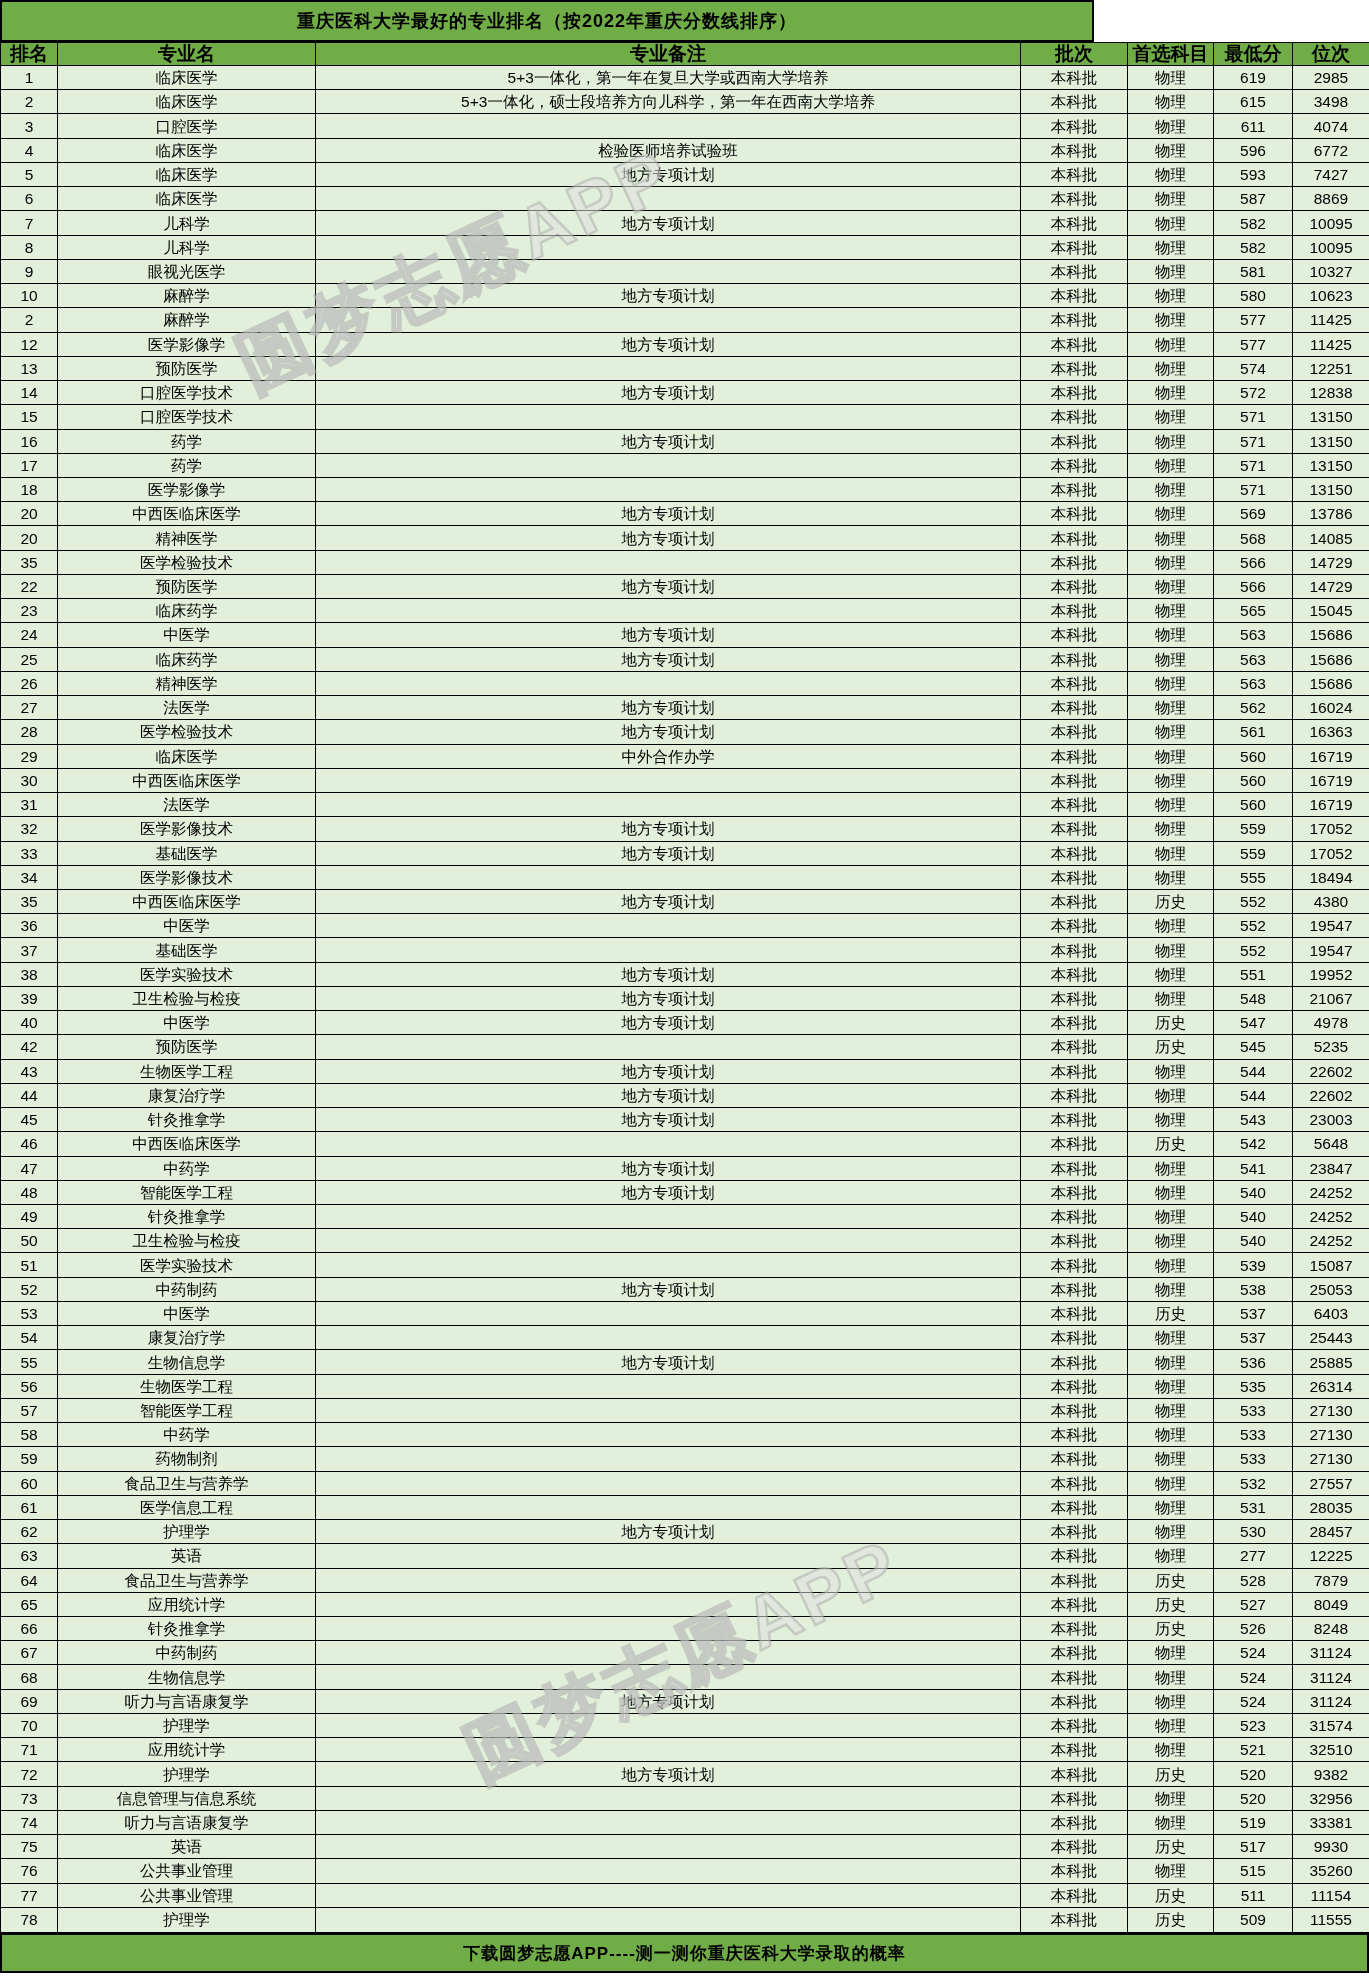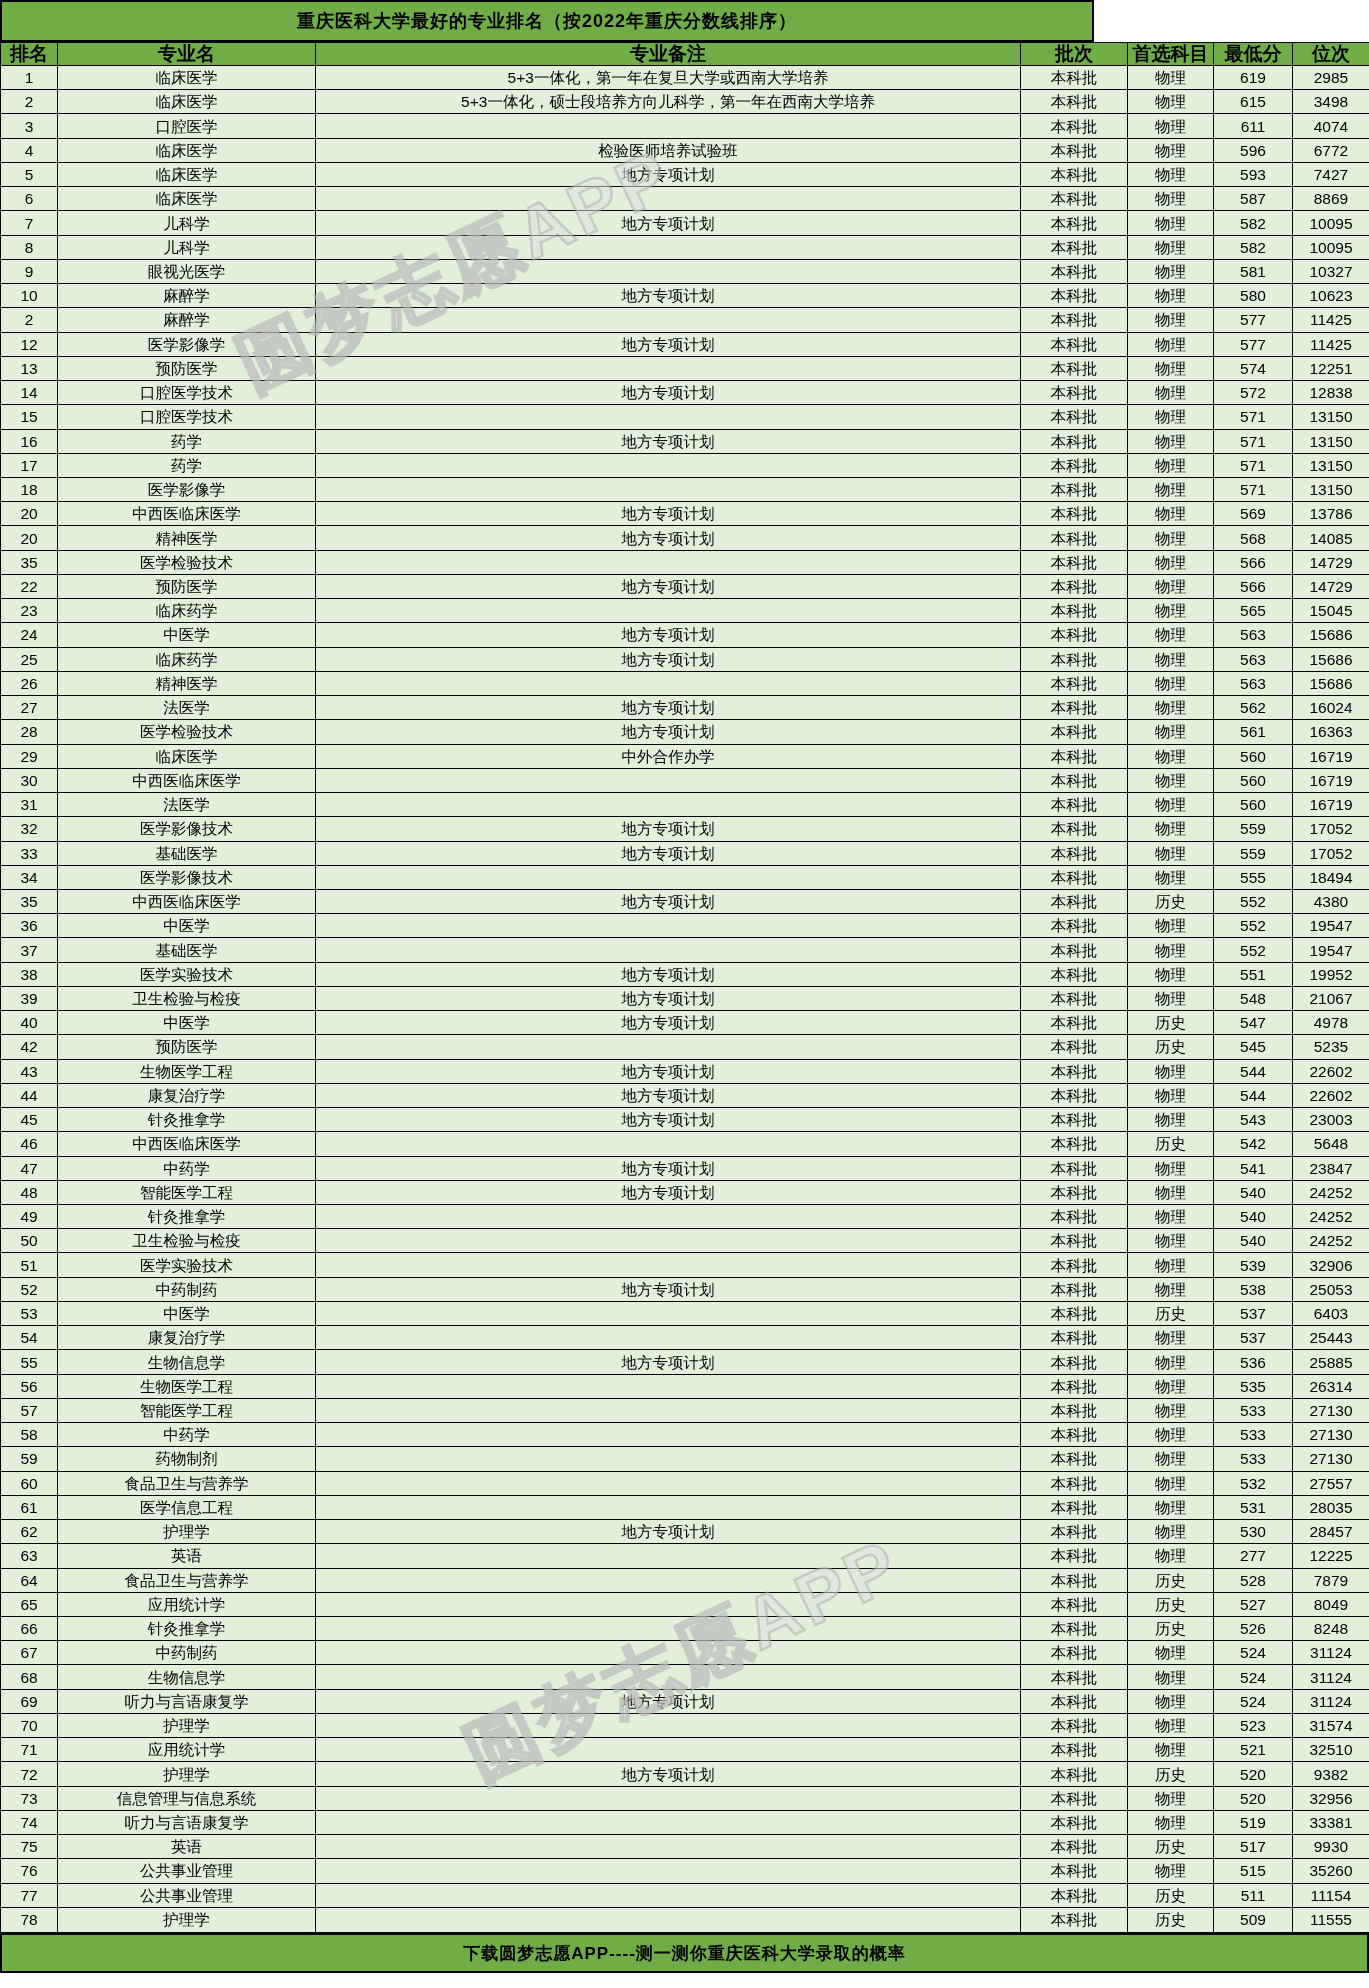--- a/index.html
+++ b/index.html
@@ -514,21 +514,21 @@
         <td>540</td>
         <td>24252</td>
       </tr>
       <tr>
         <td>51</td>
         <td>医学实验技术</td>
         <td></td>
         <td>本科批</td>
         <td>物理</td>
         <td>539</td>
-        <td>32906</td>
+        <td>15087</td>
       </tr>
       <tr>
         <td>52</td>
         <td>中药制药</td>
         <td>地方专项计划</td>
         <td>本科批</td>
         <td>物理</td>
         <td>538</td>
         <td>25053</td>
       </tr>

